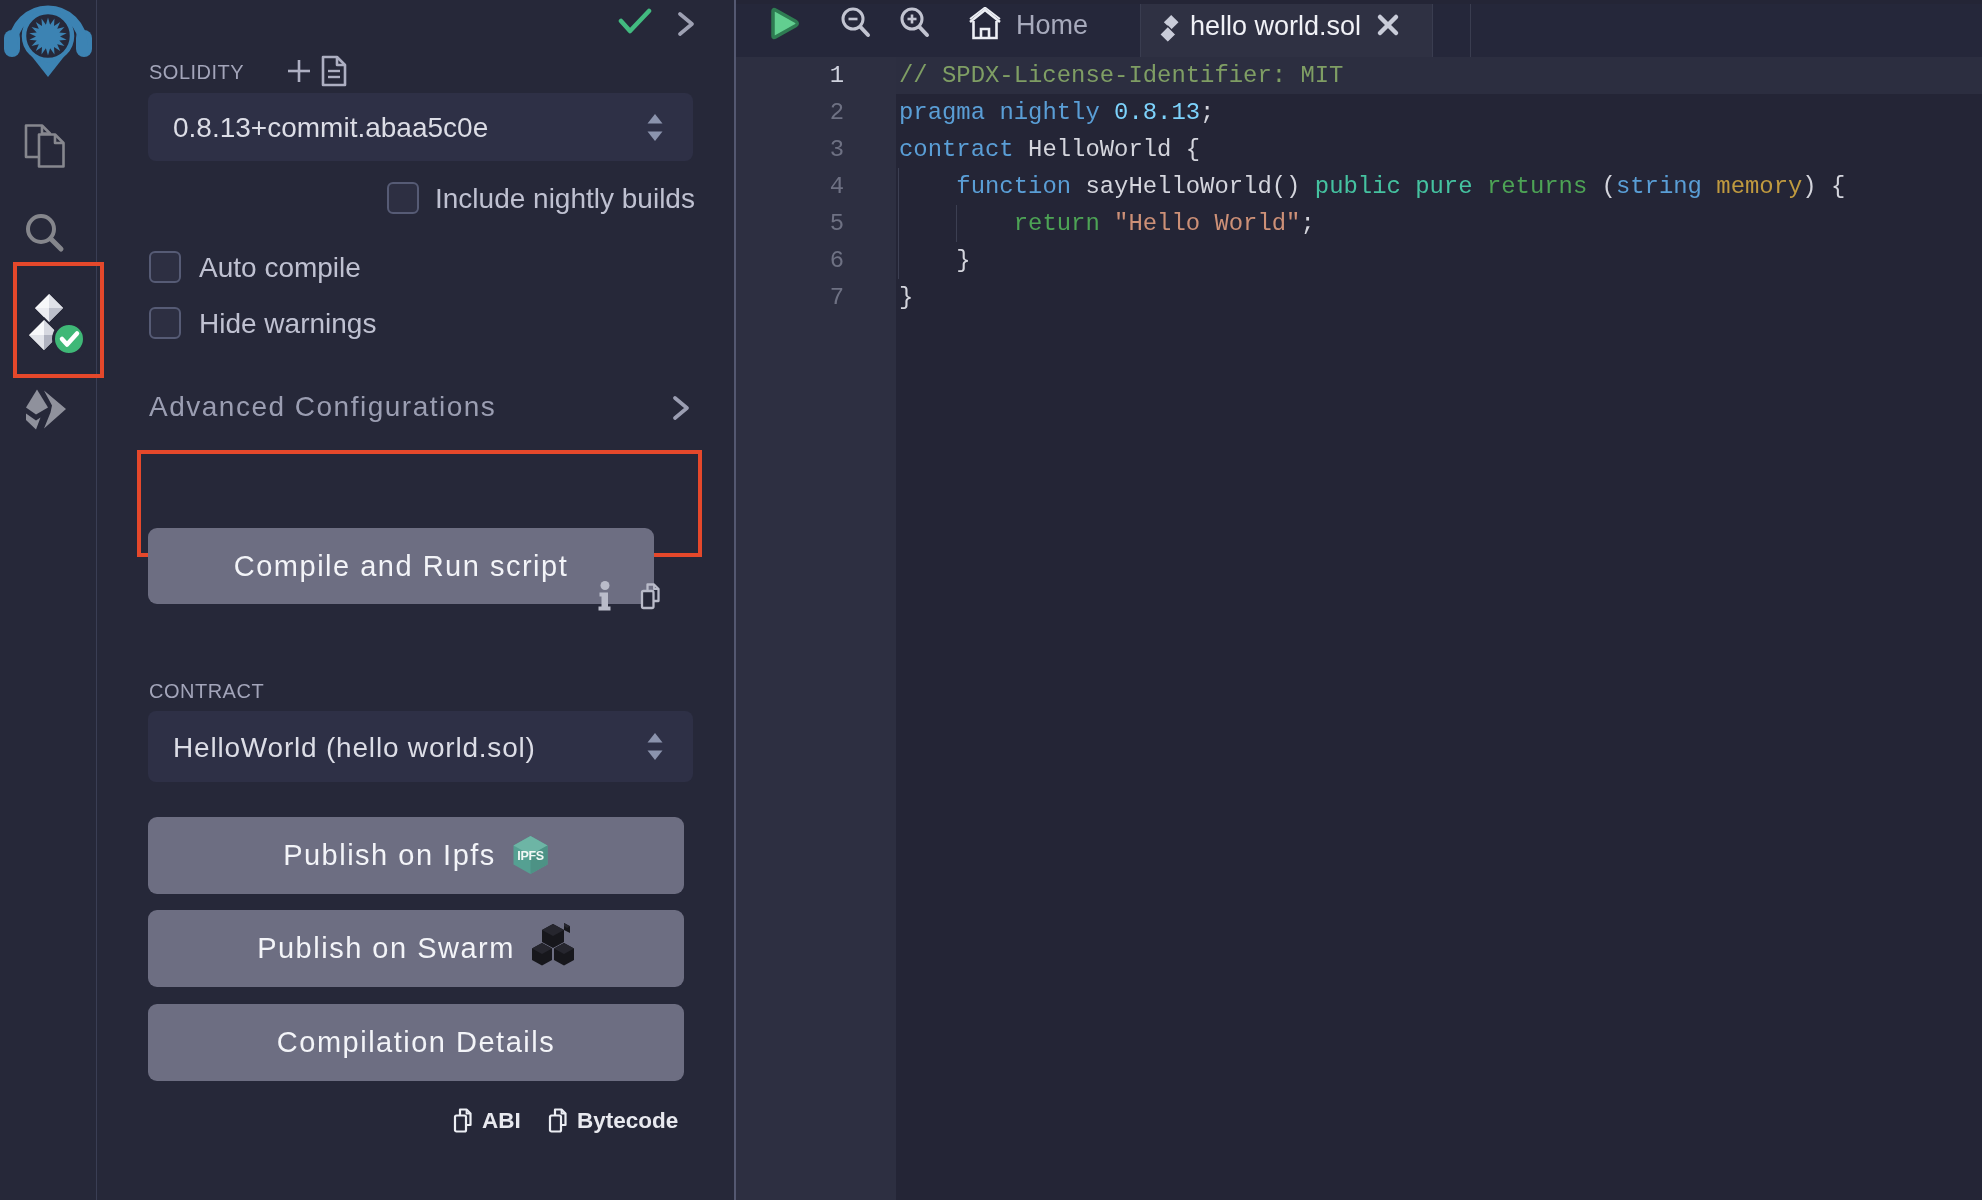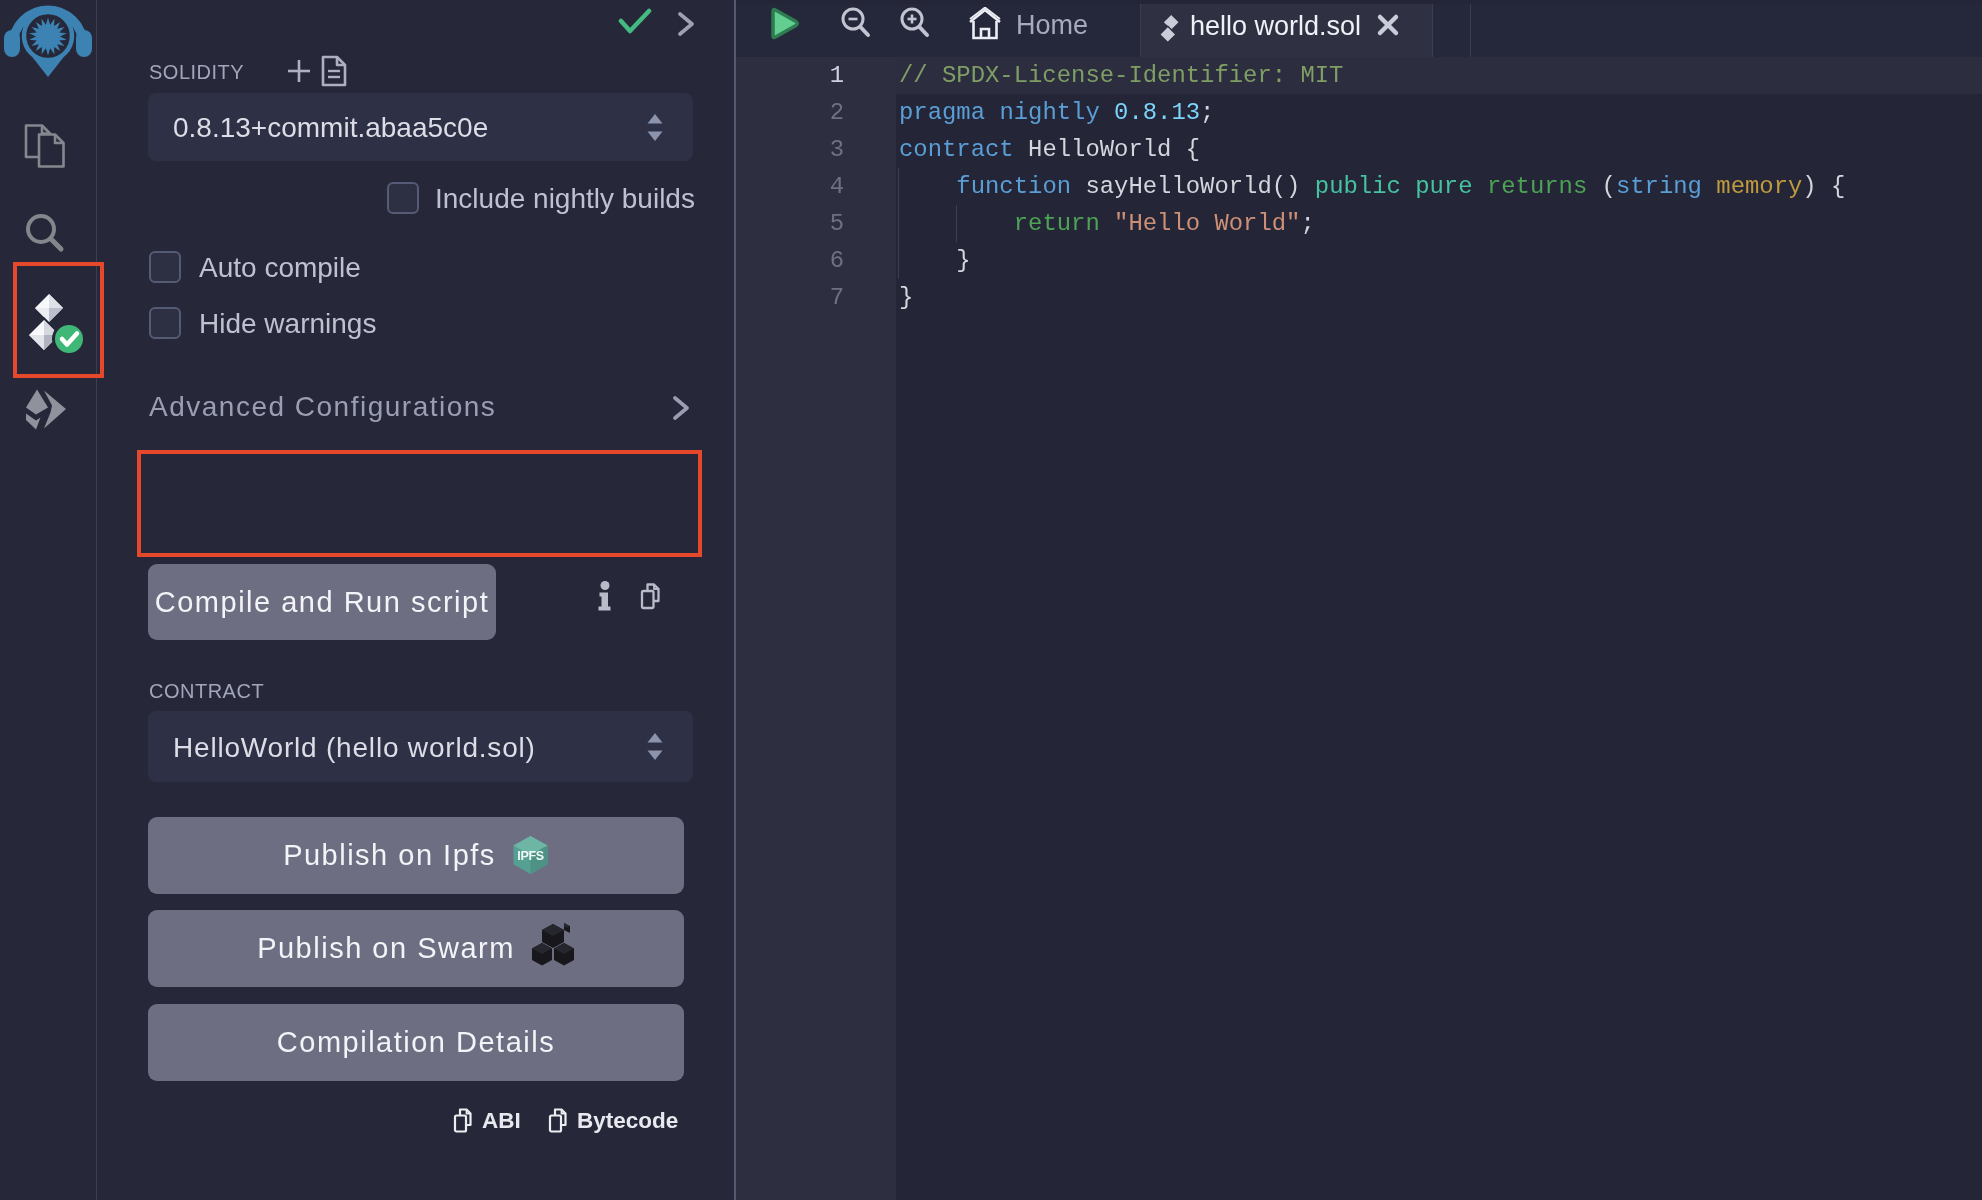--- a/index.html
+++ b/index.html
@@ -120,21 +120,21 @@
   <div class="abs lbl" style="left:102px;top:308px">Hide warnings</div>
 
   <div class="abs" style="left:52px;top:391px;font-size:28px;color:#9b9eb2;letter-spacing:1.5px">Advanced Configurations</div>
   <svg class="abs" style="left:573px;top:396px" width="22" height="24" viewBox="0 0 22 24">
     <polyline points="5,2 17,12 5,22" fill="none" stroke="#9b9eb2" stroke-width="3.6" stroke-linecap="round" stroke-linejoin="round"></polyline>
   </svg>
 
   <div class="abs redbox" style="left:40px;top:450px;width:565px;height:107px"></div>
 
 
-  <div class="abs btn gbtn" style="left:51px;top:564px;width:348px;height:76px;line-height:76px">Compile and Run script</div>
+  <div class="abs btn gbtn" style="left:51px;top:528px;width:506px;height:76px;line-height:76px">Compile and Run script</div>
   <svg class="abs" style="left:500px;top:581px" width="15" height="30" viewBox="0 0 15 30">
     <circle cx="8" cy="4.5" r="4.5" fill="#b9bbc9"></circle>
     <path d="M2.5 11.5 L11 11.5 L11 25.5 L13.5 25.5 L13.5 29.5 L1.5 29.5 L1.5 25.5 L4.5 25.5 L4.5 15.5 L2.5 15.5 Z" fill="#b9bbc9"></path>
   </svg>
   <svg class="abs" style="left:543px;top:583px" width="21" height="27" viewBox="0 0 21 27">
     <path d="M7.5 1.5 H14 L18.5 6 V18 H7.5 Z" fill="none" stroke="#b9bbc9" stroke-width="2.3" stroke-linejoin="round"></path>
     <path d="M14 1.5 V6 H18.5" fill="none" stroke="#b9bbc9" stroke-width="1.9" stroke-linejoin="round"></path>
     <rect x="2" y="8" width="11.5" height="17" rx="1.5" fill="#262839" stroke="#b9bbc9" stroke-width="2.3"></rect>
   </svg>
 

